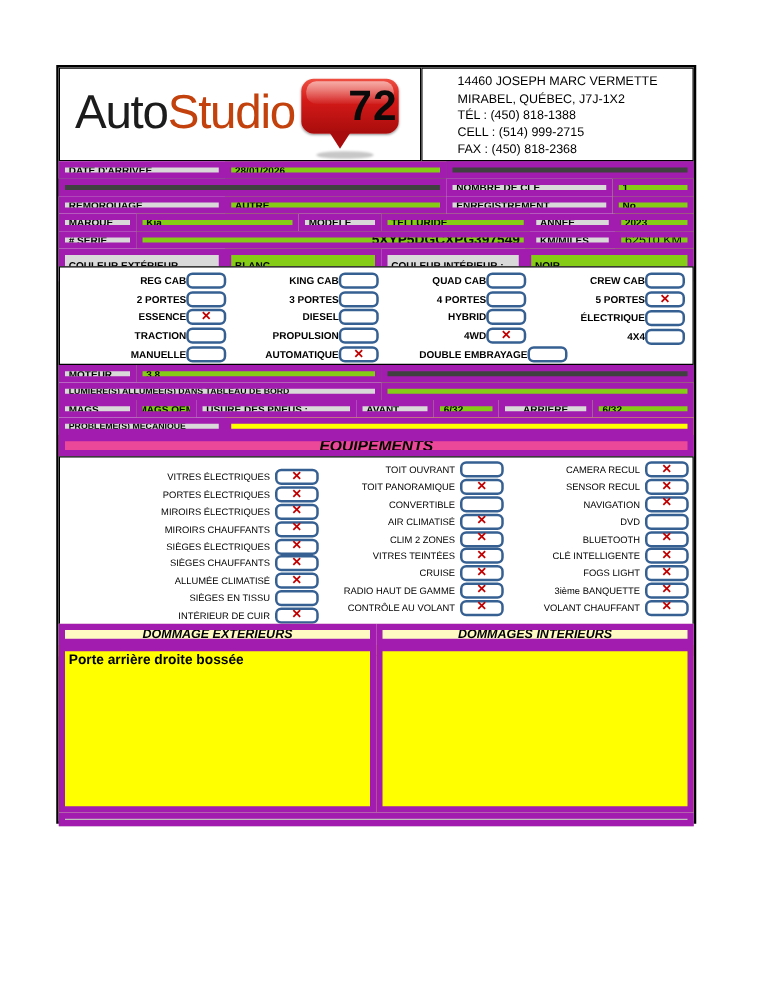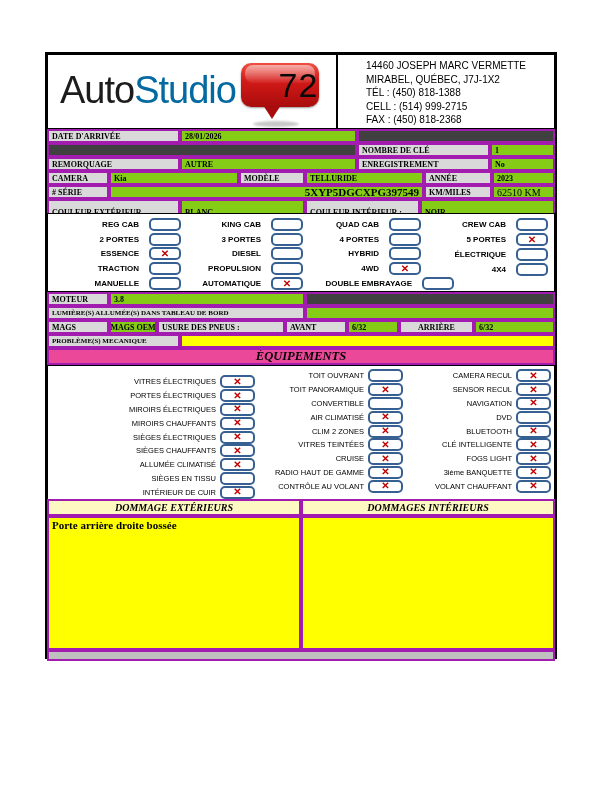--- a/index.html
+++ b/index.html
@@ -1,61 +1,61 @@
 <!DOCTYPE html>
 <html><head>
 <meta charset="utf-8">
 <style>
   * { margin:0; padding:0; box-sizing:border-box; }
   html,body { background:#fff; }
   .page { position:relative; width:612px; height:792px; background:#ffffff;
           font-family:"Liberation Sans", sans-serif; color:#000; overflow:hidden; }
   .form { position:absolute; left:45px; top:52px; width:512px; height:607px; border:2px solid #000; background:#fff; }
   .row  { position:absolute; left:0; width:100%; display:flex; }
-  .cell { border:2px solid #a21caf; height:100%; display:flex; align-items:center;
-          padding:0 3px; overflow:hidden; white-space:nowrap;font-family:Liberation Serif, serif; }
+  .cell { border:5px solid #a21caf; height:100%; display:flex; align-items:center;
+          padding:0 3px; overflow:hidden; white-space:nowrap; }
   .lab  { background:#d9d9d9; font-weight:bold; font-size:8px; }
   .val  { background:#84cc16; font-weight:bold; font-size:8px; }
   .dark { background:#404040; }
   .ylw  { background:#ffff00; }
   .sm   { font-size:7px; }
   .grow { flex:1 1 auto; }
   
   .toprow { top:0; height:75px; }
   .logo-cell { position:relative; width:290px; background:#fff; border:1px solid #000; }
   .addr-cell { flex:1; background:#fff; border:1px solid #000; padding:4px 4px 0 28px;
                font-size:10px; line-height:13.5px; }
   .logotype { position:absolute; left:12px; top:0; height:71px; display:flex; align-items:center;
               font-size:38px; letter-spacing:-1px; }
   .logo-auto { color:#1c1c1c; }
-  .logo-studio { color:#0369a1; }
+  .logo-studio { color:#c2410c; }
   .badge { position:absolute; left:193px; top:8px; width:78px; height:44px; border-radius:10px;
            background:linear-gradient(180deg,#ef4f42 0%, #d31a18 40%, #a80c0c 100%);
            box-shadow:0 1px 2px rgba(0,0,0,.4); display:flex; align-items:center; justify-content:center; }
   .badge::before { content:""; position:absolute; left:4px; top:2px; right:4px; height:18px;
            border-radius:8px; background:linear-gradient(180deg, rgba(255,255,255,.55), rgba(255,255,255,.05)); }
   .badge-tail { position:absolute; left:215px; top:50px; width:0; height:0;
            border-left:9px solid transparent; border-right:9px solid transparent; border-top:14px solid #a80c0c; }
   .badge-shadow { position:absolute; left:205px; top:66px; width:46px; height:6px; border-radius:50%;
            background:rgba(0,0,0,.22); filter:blur(1px); }
-  .badge-num { position:relative; font-size:34px; font-weight:normal; color:#0a0a0a; letter-spacing:1px;margin-left:37px; }
+  .badge-num { position:relative; font-size:34px; font-weight:bold; color:#0a0a0a; letter-spacing:1px;margin-left:37px; }
   
   .r1{top:75px;height:14px}.r2{top:89px;height:14px}.r3{top:103px;height:14px}
   .r4{top:117px;height:14px}.r5{top:131px;height:14px}.r6{top:145px;height:26px}
   .r8{top:238px;height:14px}.r9{top:252px;height:14px}.r10{top:266px;height:14px}.r11{top:280px;height:14px}
   .serial { justify-content:flex-end; font-size:11px; }
   .kmval  { font-weight:normal; font-size:10px; }
   .ctr    { justify-content:center; }
   
   .panel { position:absolute; left:0; width:100%; border:1px solid #000; background:#fff; }
   .vpanel { top:159px; height:79px; }
   .epanel { top:311px; height:160px; }
   .vcol, .ecol { position:absolute; top:0; height:100%; display:flex; flex-direction:column; }
   .vcol { padding-top:3px; }
-  .vrow { height:15px; display:flex; align-items:center; justify-content:flex-end; gap:10px; }
+  .vrow { height:15px; display:flex; align-items:center; justify-content:flex-end; gap:0; }
   .vlabel { font-weight:bold; font-size:8px; }
   .erow { height:13.8px; display:flex; align-items:center; justify-content:flex-end; gap:4px; }
   .elabel { font-size:7.5px; }
   .cb { flex:0 0 auto; width:32px; height:13px; border:2.5px solid #376092; border-radius:5px;
         background:#fff; display:flex; align-items:center; justify-content:center; }
   .cbw { width:35px; }
   .x  { font-size:10px; line-height:8px; font-weight:bold; color:#c00000; }
   .shift { margin-right:-33px; }
   .vc1{left:2px;width:131px}.vc2{left:140px;width:115px}.vc3{left:260px;width:113px}.vc4{left:378px;width:122px}
   .ec1{left:2px;width:205px;padding-top:9px}.ec2{left:215px;width:140px;padding-top:3px}.ec3{left:360px;width:143px;padding-top:3px}
@@ -112,21 +112,21 @@
     </div>
 
     <div class="row r3">
       <div class="cell lab" style="width:133px">REMORQUAGE</div>
       <div class="cell val" style="width:177px">AUTRE</div>
       <div class="cell lab" style="width:133px">ENREGISTREMENT</div>
       <div class="cell val grow">No</div>
     </div>
 
     <div class="row r4">
-      <div class="cell lab" style="width:62px">CAMERA</div>
+      <div class="cell lab" style="width:62px">MARQUE</div>
       <div class="cell val" style="width:130px">Kia</div>
       <div class="cell lab" style="width:66px">MODÈLE</div>
       <div class="cell val" style="width:119px">TELLURIDE</div>
       <div class="cell lab" style="width:68px">ANNÉE</div>
       <div class="cell val grow">2023</div>
     </div>
 
     <div class="row r5">
       <div class="cell lab" style="width:62px"># SÉRIE</div>
       <div class="cell val serial" style="width:315px">5XYP5DGCXPG397549</div>

